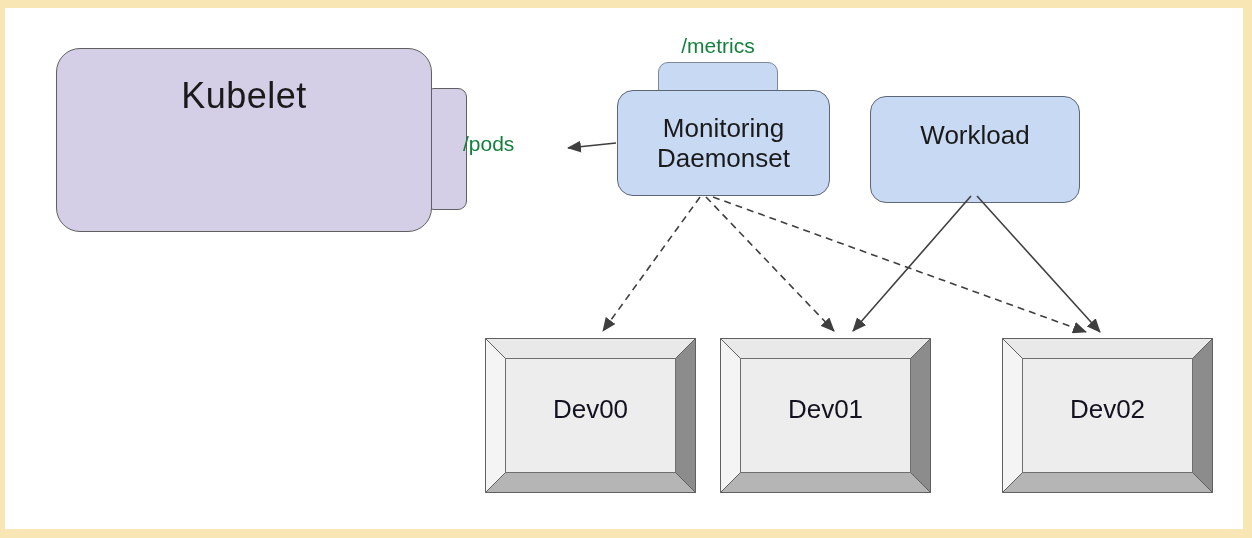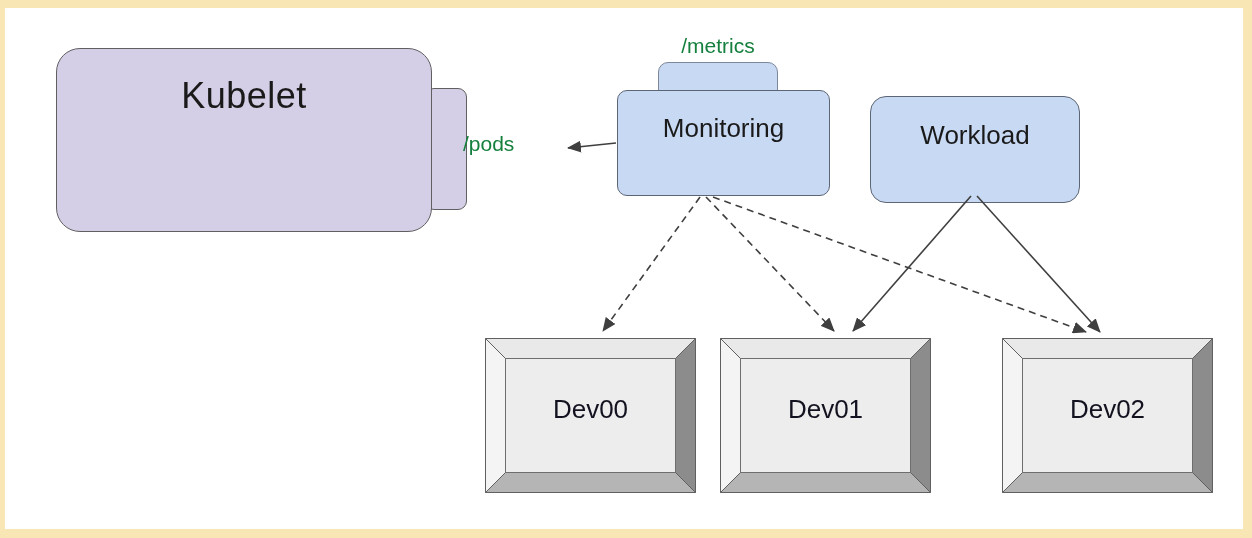--- a/index.html
+++ b/index.html
@@ -36,21 +36,21 @@
     font-size: 36px; letter-spacing: 0.5px;
     padding-top: 26px;
   }
 
   .metrics-tab {
     left: 653px; top: 54px; width: 120px; height: 48px;
     border-radius: 10px; z-index: 1; border-color: #7d8799;
   }
   .monitoring {
     left: 612px; top: 82px; width: 213px; height: 106px;
-    border-radius: 10px; z-index: 2;
+    border-radius: 16px; z-index: 2;
     font-size: 26px; line-height: 30px;
     padding-top: 22px;
   }
   .workload {
     left: 865px; top: 88px; width: 210px; height: 107px;
     border-radius: 16px; z-index: 2;
     font-size: 26px; line-height: 30px;
     padding-top: 23px;
   }
   .node .line { display: block; }
@@ -94,20 +94,21 @@
   <div class="node purple kubelet-tab"></div>
   <div class="node purple kubelet">
     <span class="line">Kubelet</span>
   </div>
   <div class="endpoint-label pods-label">/pods</div>
 
   <div class="endpoint-label metrics-label">/metrics</div>
   <div class="node blue metrics-tab"></div>
   <div class="node blue monitoring">
     <span class="line">Monitoring</span>
+    <span class="line">Daemonset</span>
   </div>
 
   <div class="node blue workload">
     <span class="line">Workload</span>
   </div>
 
   <div class="dev" style="left:480px; top:330px;">
     <svg viewBox="0 0 211 155">
       <polygon points="0.5,0.5 210.5,0.5 190.5,20.5 20.5,20.5" fill="#e9e9e9" stroke="#606060" stroke-width="1"></polygon>
       <polygon points="210.5,0.5 210.5,154.5 190.5,134.5 190.5,20.5" fill="#8c8c8c" stroke="#606060" stroke-width="1"></polygon>

